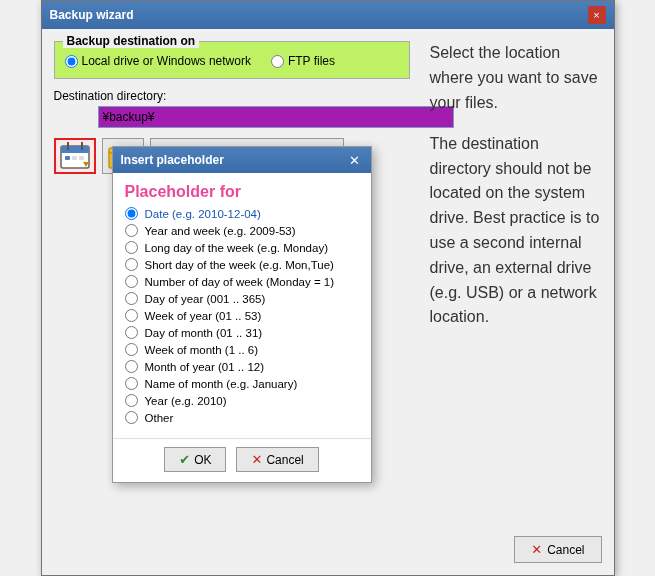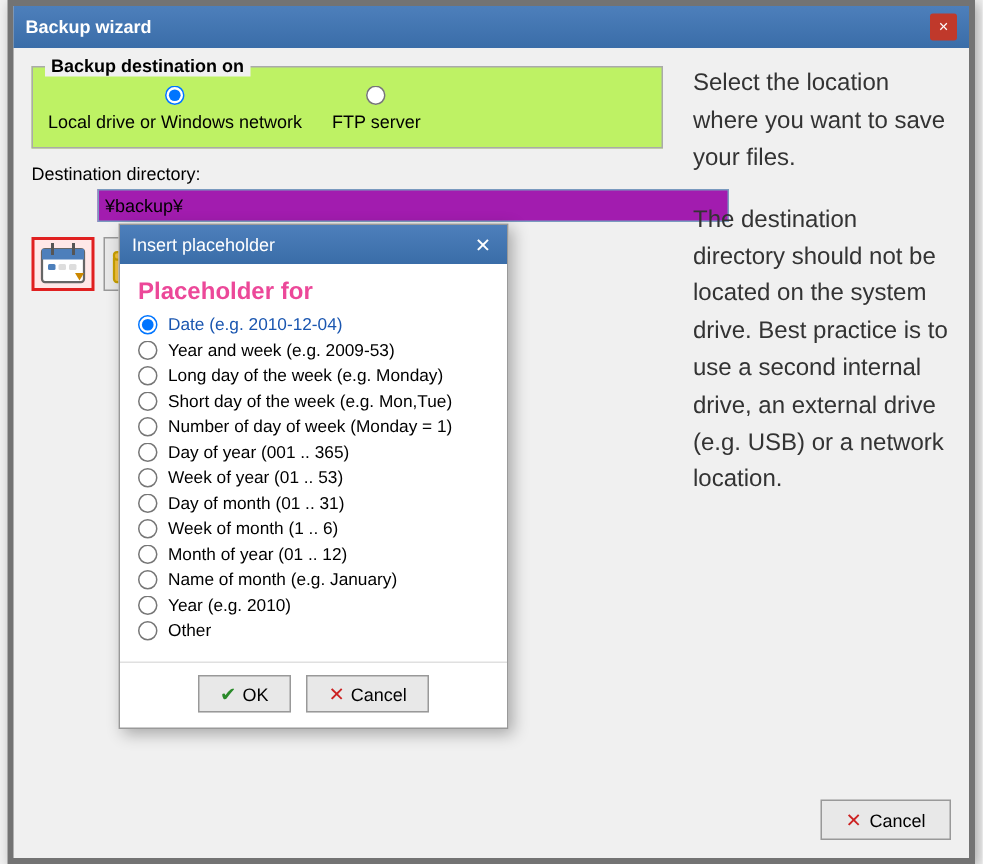--- a/index.html
+++ b/index.html
@@ -8,24 +8,24 @@
       font-size: 12px;
       background: #f0f0f0;
       display: flex;
       justify-content: center;
       align-items: center;
       width: 655px;
       height: 576px;
       overflow: hidden;
     }
     .window {
-      width: 645px;
+      width: 574px;
       height: 576px;
       background: #f0f0f0;
-      border: 4px solid #737373;
+      border: 1px solid #737373;
       box-shadow: 2px 2px 8px rgba(0,0,0,0.3);
       display: flex;
       flex-direction: column;
     }
     .title-bar {
       background: linear-gradient(to bottom, #4d7fbb, #3a6da8);
       color: white;
       padding: 4px 8px;
       display: flex;
       justify-content: space-between;
@@ -88,21 +88,20 @@
       display: flex;
       gap: 20px;
       align-items: center;
       margin-top: 4px;
     }
     .radio-label {
       display: flex;
       align-items: center;
       gap: 4px;
       cursor: pointer;
-      flex-direction: column;
     }
     .dir-label {
       font-size: 12px;
       margin-bottom: 3px;
     }
     .dir-input {
       width: 100%;
       height: 22px;
       border: 1px solid #7a9abf;
       padding: 2px 4px;
@@ -175,21 +174,21 @@
       background: linear-gradient(to bottom, #4d7fbb, #3a6da8);
       color: white;
       padding: 4px 8px;
       display: flex;
       justify-content: space-between;
       align-items: center;
       height: 26px;
     }
     .dialog-title-text {
       font-size: 12px;
-      font-weight: 400;
+      font-weight: 700;
     }
     .dialog-close-btn {
       width: 16px;
       height: 16px;
       background: none;
       border: none;
       color: white;
       cursor: pointer;
       font-size: 13px;
       display: flex;
@@ -256,21 +255,21 @@
 
       <div class="group-box">
         <span class="group-box-legend">Backup destination on</span>
         <div class="radio-row">
           <label class="radio-label">
             <input type="radio" name="dest" checked="" style="">
             <span>Local drive or Windows network</span>
           </label>
           <label class="radio-label">
             <input type="radio" name="dest" style="">
-            <span>FTP server</span>
+            <span>FTP files</span>
           </label>
         </div>
       </div>
 
       <div>
         <div class="dir-label">Destination directory:</div>
         <input type="text" class="dir-input" value="¥backup¥" style="">
       </div>
 
       <div class="btn-row">

